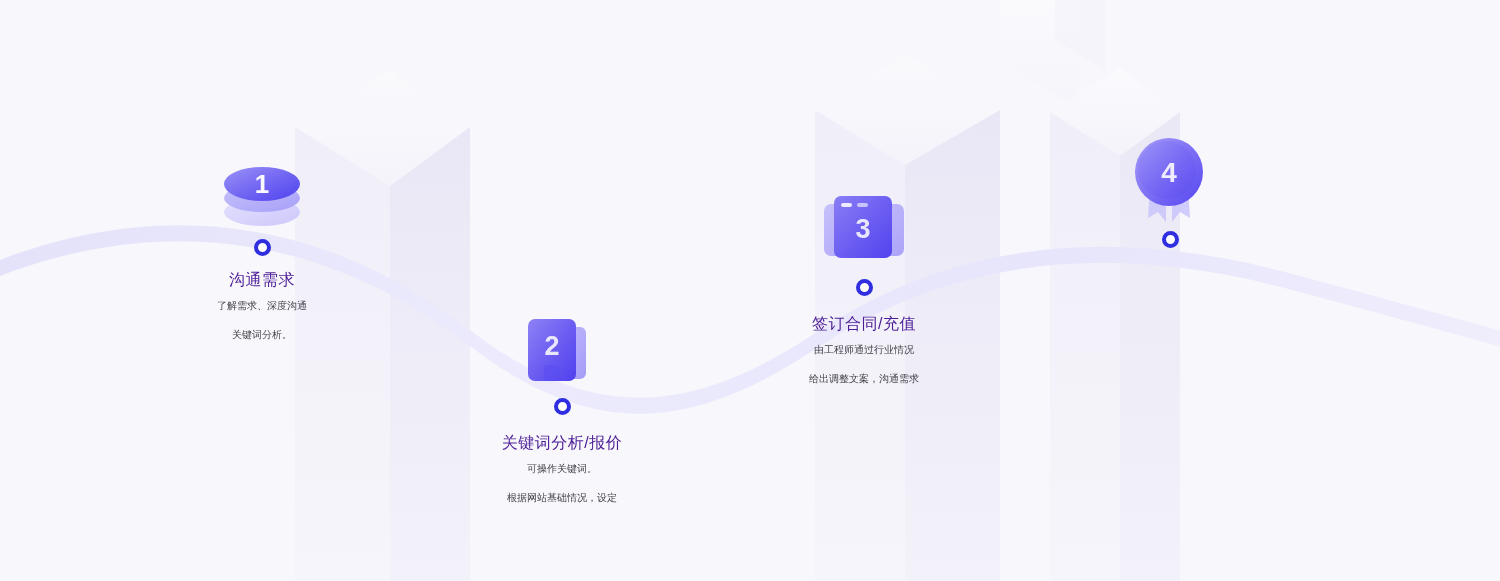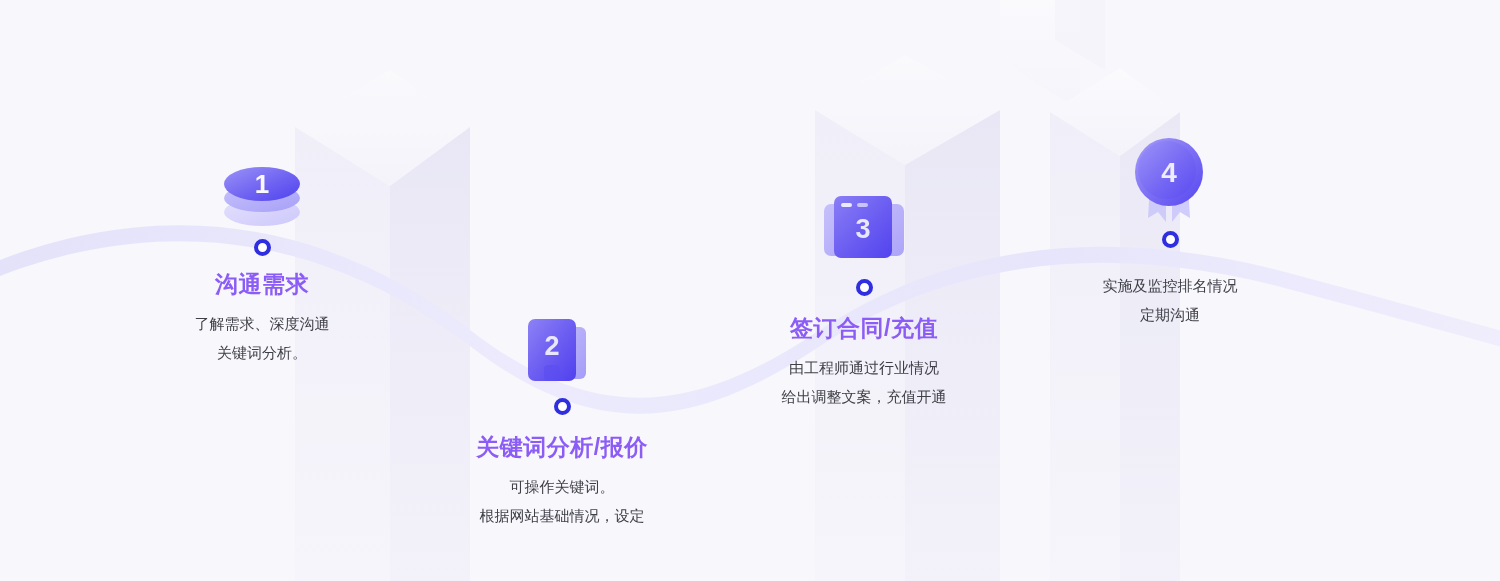--- a/index.html
+++ b/index.html
@@ -36,34 +36,33 @@
     display:flex; align-items:center; justify-content:center;
   }
   .node-dot .ring {
     width:17px; height:17px; border-radius:50%;
     background:#ffffff;
     border:4.5px solid #2f2ee0;
     box-sizing:border-box;
   }
 
   .step-title {
-    font-size:23px;
-    font-weight:bold;
-    color:#8b5cf6;
+    font-size:16px;
+    font-weight:normal;
+    color:#4c1d95;
     letter-spacing:0.5px;
     line-height:1.3;
     white-space:nowrap;
   }
   .step-desc {
-    font-size:15px;
+    font-size:10px;
     color:#3f3f47;
     line-height:29px;
-    margin-top:11px;
+    margin-top:0;
     white-space:nowrap;
-    font-family:Liberation Mono, monospace;
   }
 
   
   #step-1 { left:112px;  top:124px; }
 
   #step-2 { left:412px;  top:283px; }
   #step-3 { left:714px;  top:164px; }
   #step-4 { left:1020px; top:116px; }
 
   .sp-a { height:14px; }
@@ -215,21 +214,21 @@
         <text x="45" y="48" text-anchor="middle" font-family="Liberation Sans, sans-serif" font-size="27" font-weight="bold" fill="#ffffff" opacity="0.85">3</text>
       </svg>
     </div>
     <div class="node-dot">
       <span class="ring"></span>
     </div>
     <div class="sp-a"></div>
     <div class="step-title">签订合同/充值</div>
     <div class="step-desc">
       <div>由工程师通过行业情况</div>
-      <div>给出调整文案，充值开通</div>
+      <div>给出调整文案，沟通需求</div>
     </div>
   </div>
 
   <div class="step" id="step-4">
     <div class="icon-wrap">
       <svg class="icon-svg" width="100" height="96" viewBox="0 0 100 96">
         <defs>
           <linearGradient id="m4outer" x1="0" y1="0" x2="1" y2="1">
             <stop offset="0%" stop-color="#a79ef9"></stop>
             <stop offset="55%" stop-color="#7a6cf4"></stop>
@@ -247,19 +246,15 @@
 
         <circle cx="49" cy="42" r="34" fill="url(#m4outer)"></circle>
         <circle cx="47" cy="40" r="29" fill="url(#m4inner)"></circle>
         <text x="49" y="52" text-anchor="middle" font-family="Liberation Sans, sans-serif" font-size="28" font-weight="bold" fill="#ffffff" opacity="0.88">4</text>
       </svg>
     </div>
     <div class="node-dot">
       <span class="ring"></span>
     </div>
     <div class="sp-b"></div>
-    <div class="step-desc">
-      <div>实施及监控排名情况</div>
-      <div>定期沟通</div>
-    </div>
   </div>
 
 </div>
 
 </body></html>

